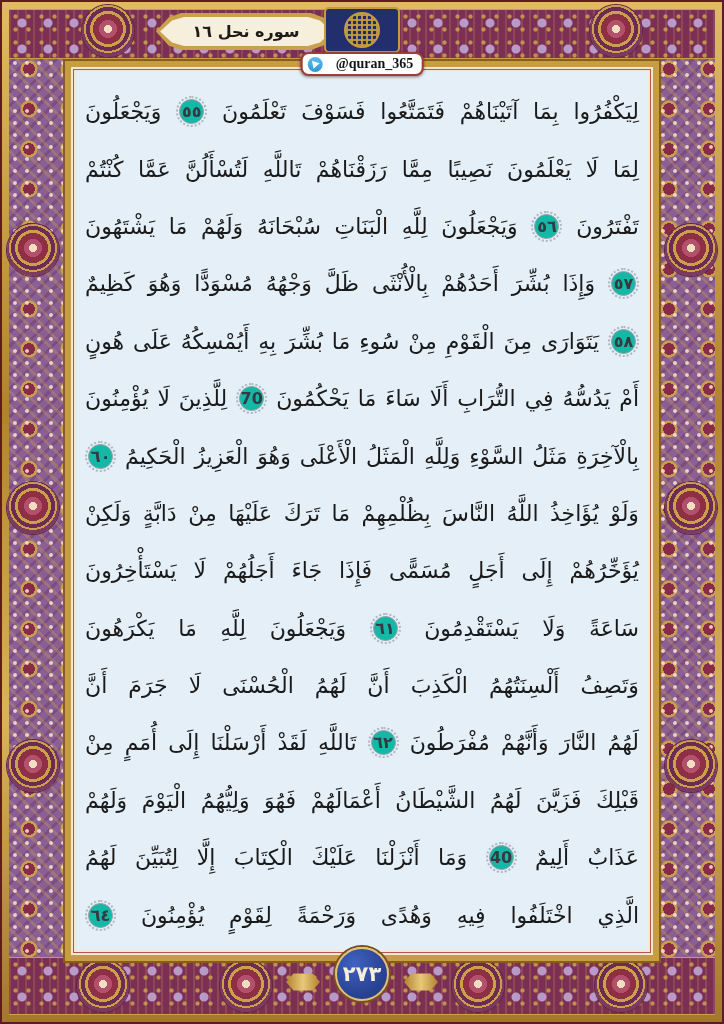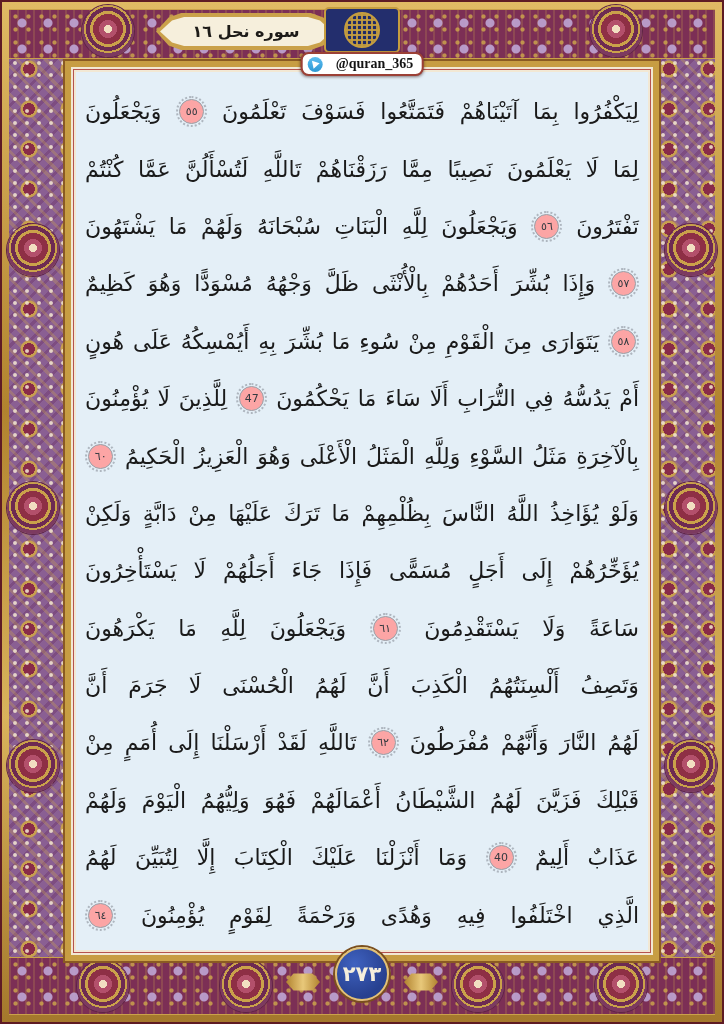--- a/index.html
+++ b/index.html
@@ -74,21 +74,21 @@
       box-shadow:0 0 0 2px #f2e8d4, 0 0 0 3px #b5534f, 0 0 0 5px #f2e8d4,
                  0 0 0 11px #c79d43, 0 0 0 13px #8a5a23;
       overflow:hidden;}
   .quran-text{position:absolute;inset:0;padding:11px 9px 0;direction:rtl;color:#1a1a1a;}
   .line{display:flex;flex-direction:row;justify-content:space-between;align-items:center;
       direction:rtl;height:57.4px;white-space:nowrap;font-size:22px;font-weight:500;}
   .w{display:inline-block;}
   .ayah{display:inline-flex;align-items:center;justify-content:center;flex:none;
       width:25px;height:25px;border-radius:50%;
       border:1px solid #98a0a8;outline:2px dotted #aeb6bf;outline-offset:1px;
-      background:#fca5a5;color:#333a40;font-size:11px;font-weight:normal;margin:0 3px;}
+      background:#14b8a6;color:#333a40;font-size:16px;font-weight:bold;margin:0 3px;}
 
   
   .page-number-circle{position:absolute;left:50%;bottom:23px;transform:translateX(-50%);
       width:54px;height:54px;border-radius:50%;
       background:radial-gradient(circle at 35% 30%, #3f62c0, #27408f 70%);
       border:2px solid #e2c276;box-shadow:0 0 0 2px #7a4f1e;
       display:flex;align-items:center;justify-content:center;
       color:#f5efdc;font-size:21px;font-weight:bold;z-index:5;}
 </style>
 </head>
@@ -194,21 +194,21 @@
         </div>
         <div class="line">
           <span class="w">أَمْ</span>
           <span class="w">يَدُسُّهُ</span>
           <span class="w">فِي</span>
           <span class="w">التُّرَابِ</span>
           <span class="w">أَلَا</span>
           <span class="w">سَاءَ</span>
           <span class="w">مَا</span>
           <span class="w">يَحْكُمُونَ</span>
-          <span class="ayah">47</span>
+          <span class="ayah">70</span>
           <span class="w">لِلَّذِينَ</span>
           <span class="w">لَا</span>
           <span class="w">يُؤْمِنُونَ</span>
         </div>
         <div class="line">
           <span class="w">بِالْآخِرَةِ</span>
           <span class="w">مَثَلُ</span>
           <span class="w">السَّوْءِ</span>
           <span class="w">وَلِلَّهِ</span>
           <span class="w">الْمَثَلُ</span>

